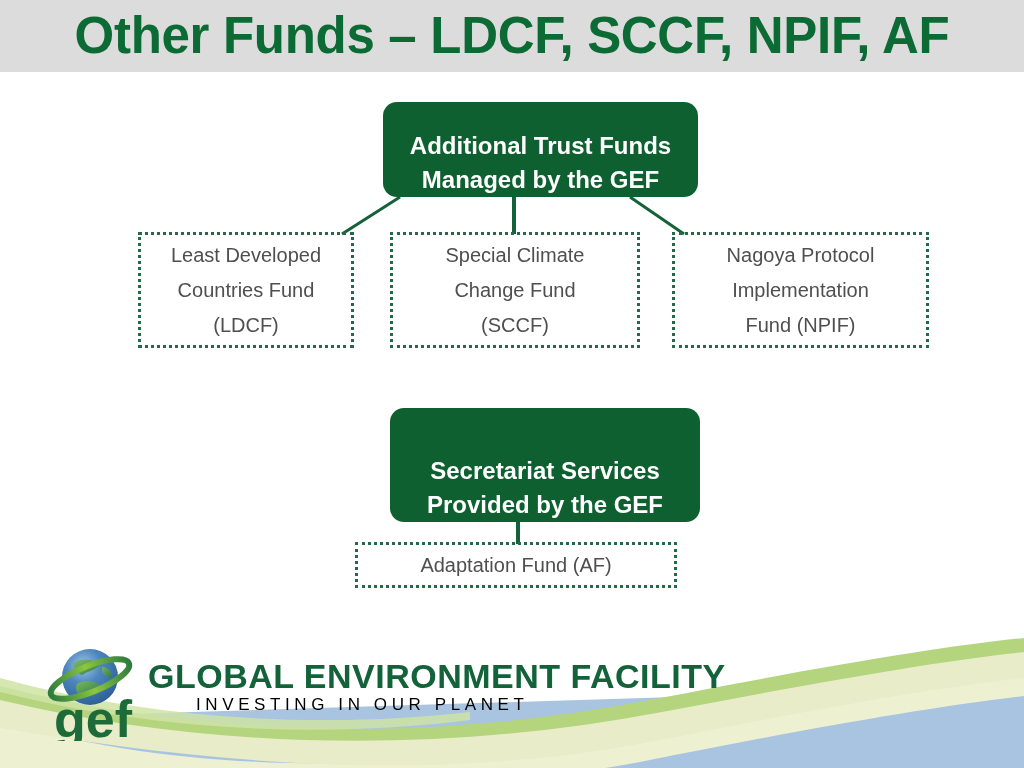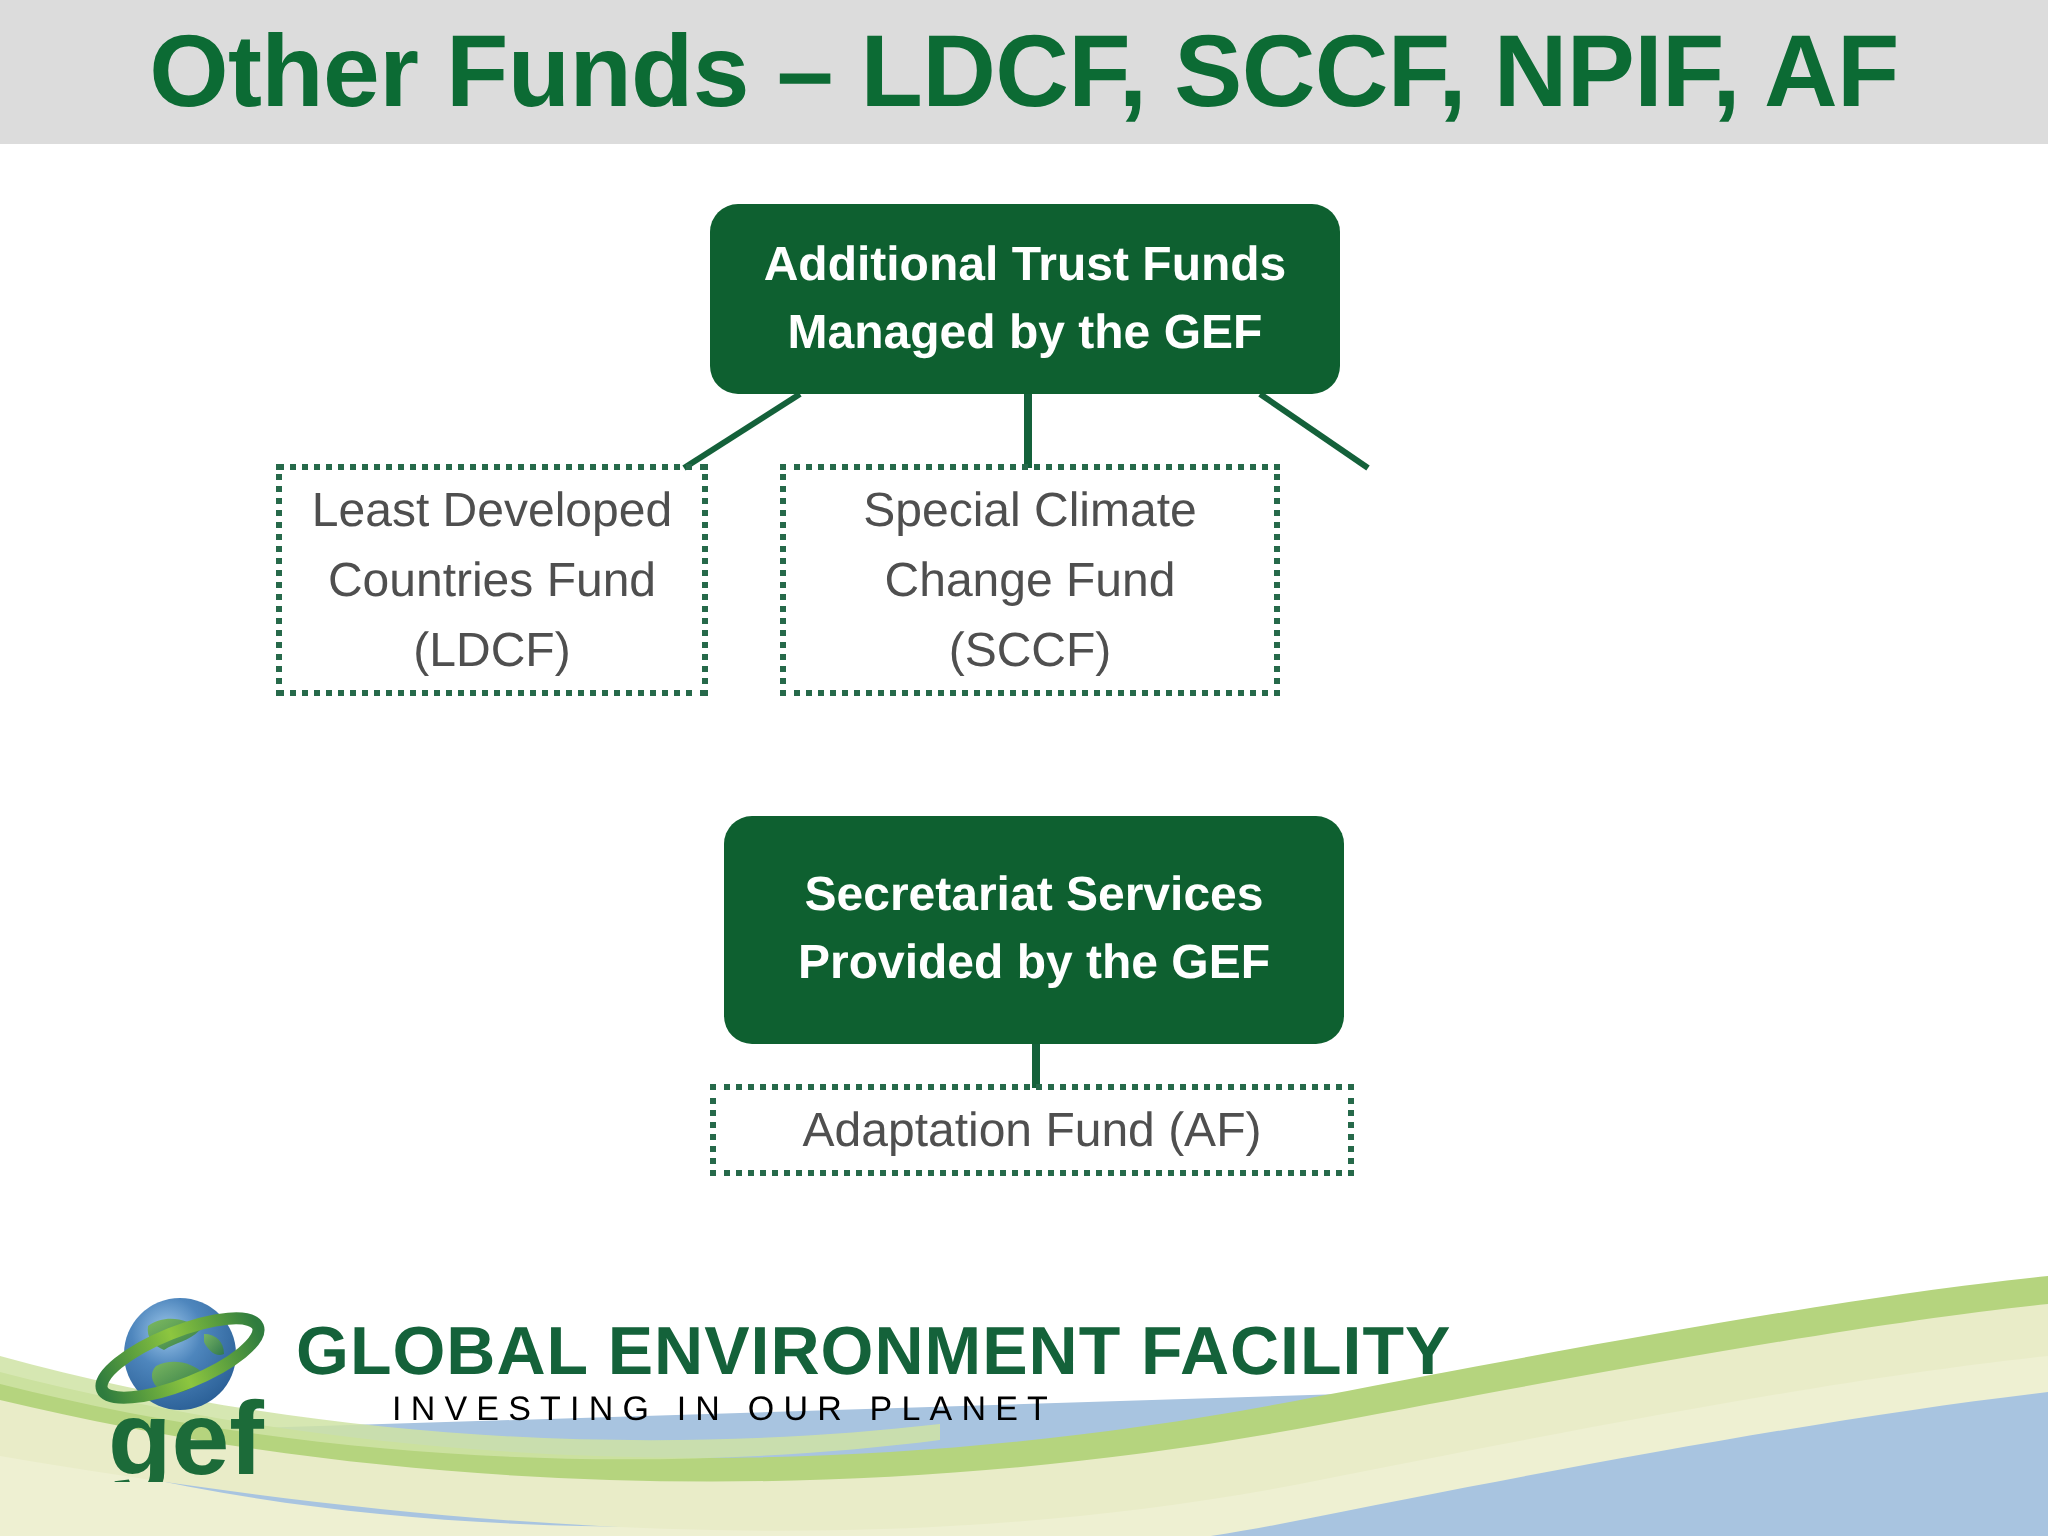--- a/index.html
+++ b/index.html
@@ -59,35 +59,36 @@
   .node-solid {
     position: absolute;
     background: #0e6030;
     border-radius: 14px;
     color: #ffffff;
     font-size: 24px;
     font-weight: bold;
     line-height: 34px;
     text-align: center;
     display: flex;
-    align-items: center;
+    align-items: flex-end;
     justify-content: center;
+    margin-left: 28px;
   }
   .node-solid .node-text {
     display: block;
     white-space: pre-line;
   }
 
   
   .node-dotted {
     position: absolute;
     border: 3px dotted #26694a;
     background: transparent;
     color: #4f4f4f;
-    font-size: 24px;
+    font-size: 20px;
     line-height: 35px;
     text-align: center;
     display: flex;
     align-items: center;
     justify-content: center;
     box-sizing: border-box;
   }
   .node-dotted .node-text {
     display: block;
     white-space: pre-line;
@@ -184,20 +185,25 @@
 Countries Fund
 (LDCF)</span>
   </div>
 
   <div class="node-dotted" id="node-sccf">
     <span class="node-text">Special Climate
 Change Fund
 (SCCF)</span>
   </div>
 
+  <div class="node-dotted" id="node-npif">
+    <span class="node-text">Nagoya Protocol
+Implementation
+Fund (NPIF)</span>
+  </div>
 
   <div class="node-solid" id="node-secretariat">
     <span class="node-text">Secretariat Services
 Provided by the GEF</span>
   </div>
 
   <div class="node-dotted" id="node-af">
     <span class="node-text">Adaptation Fund (AF)</span>
   </div>
 

